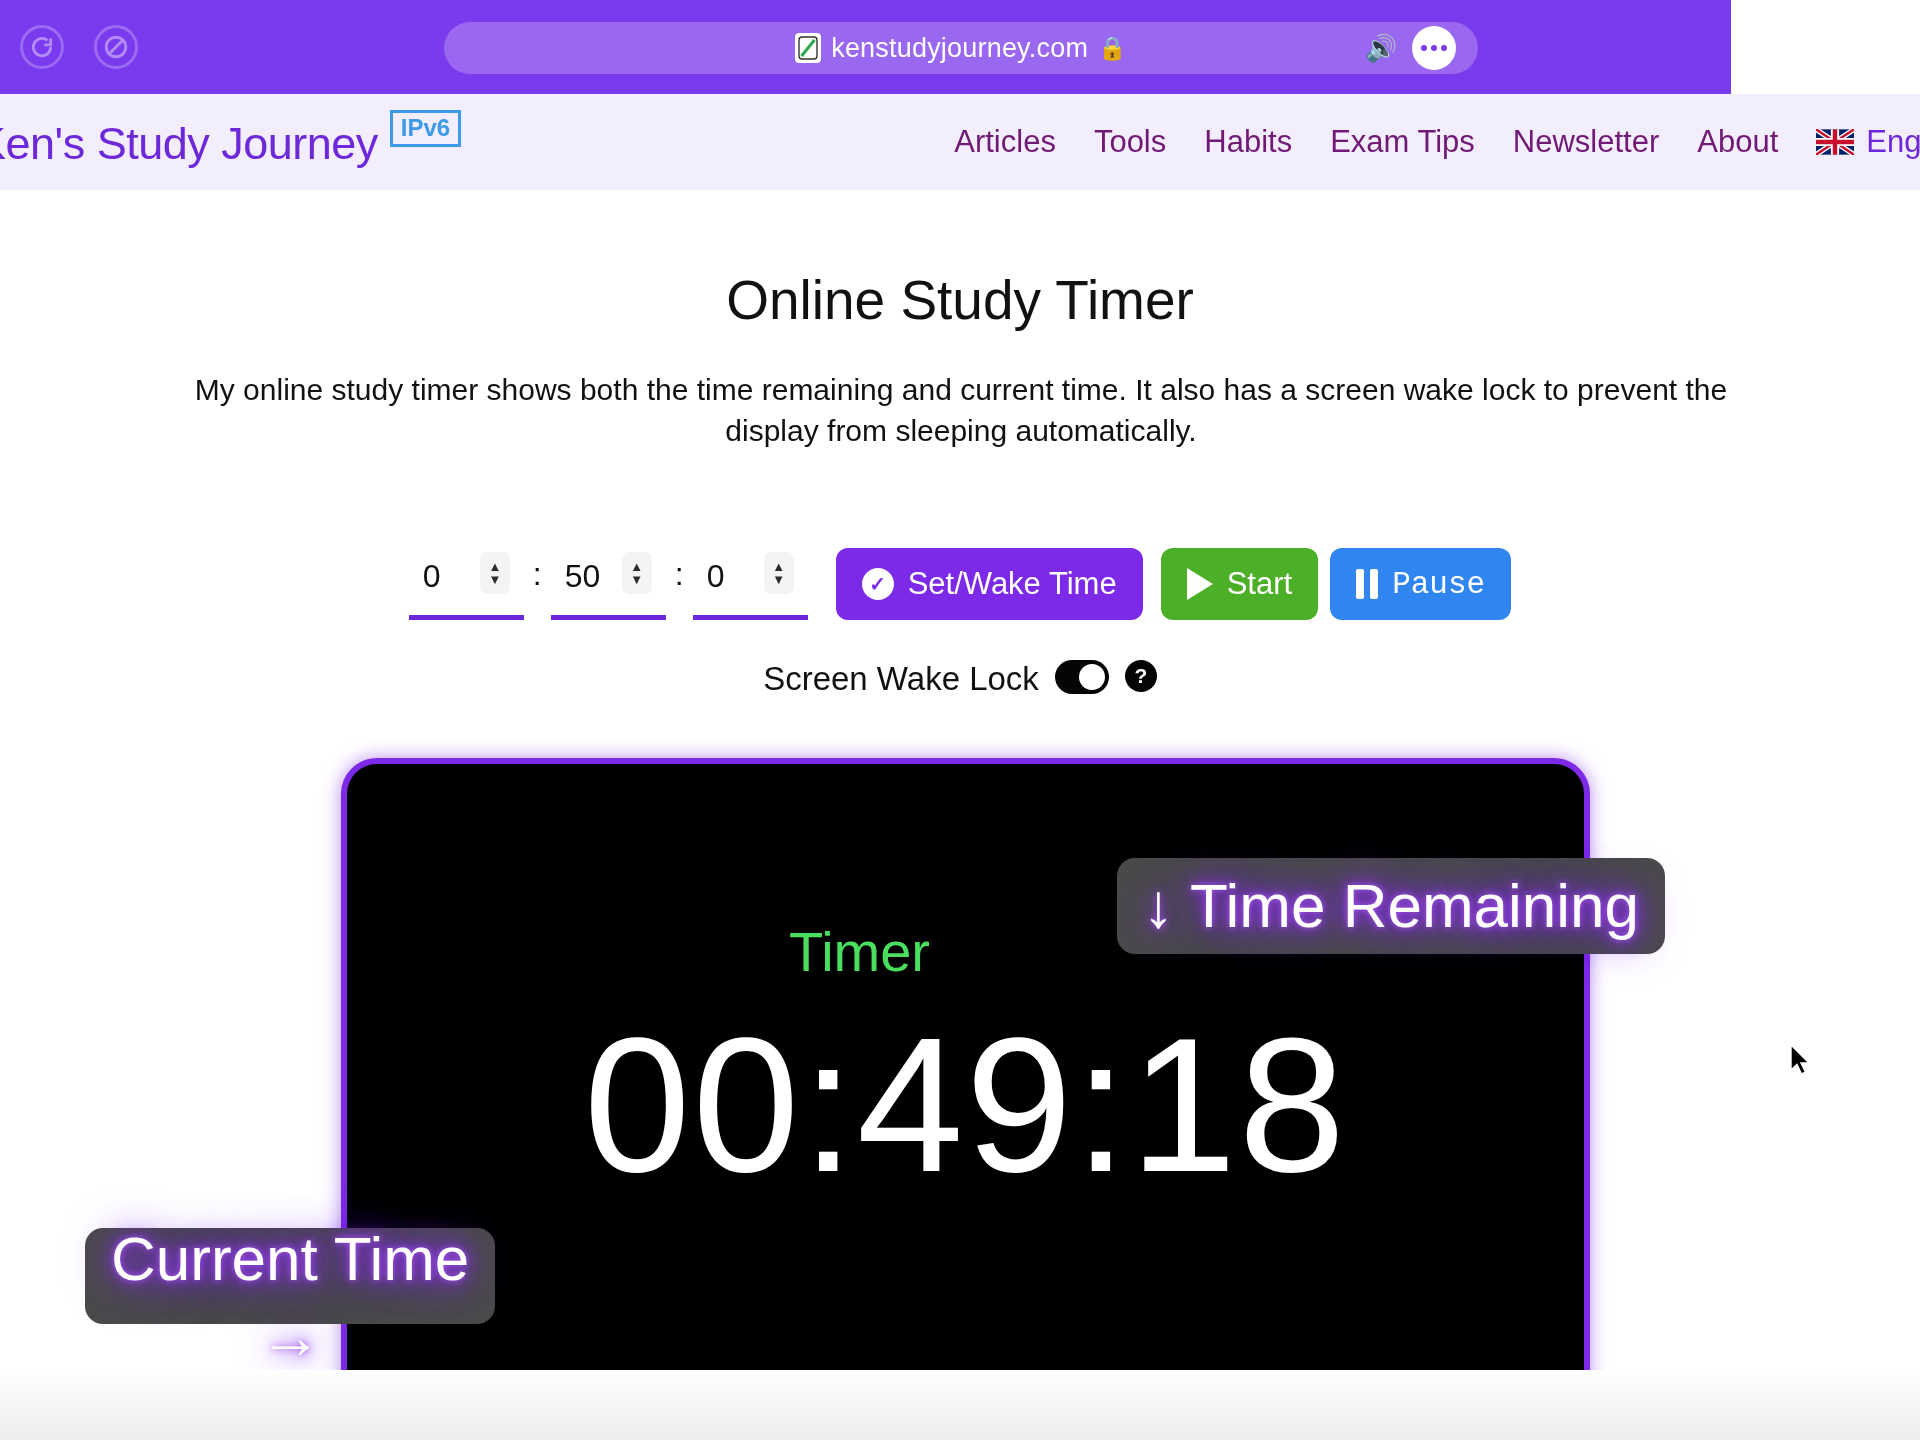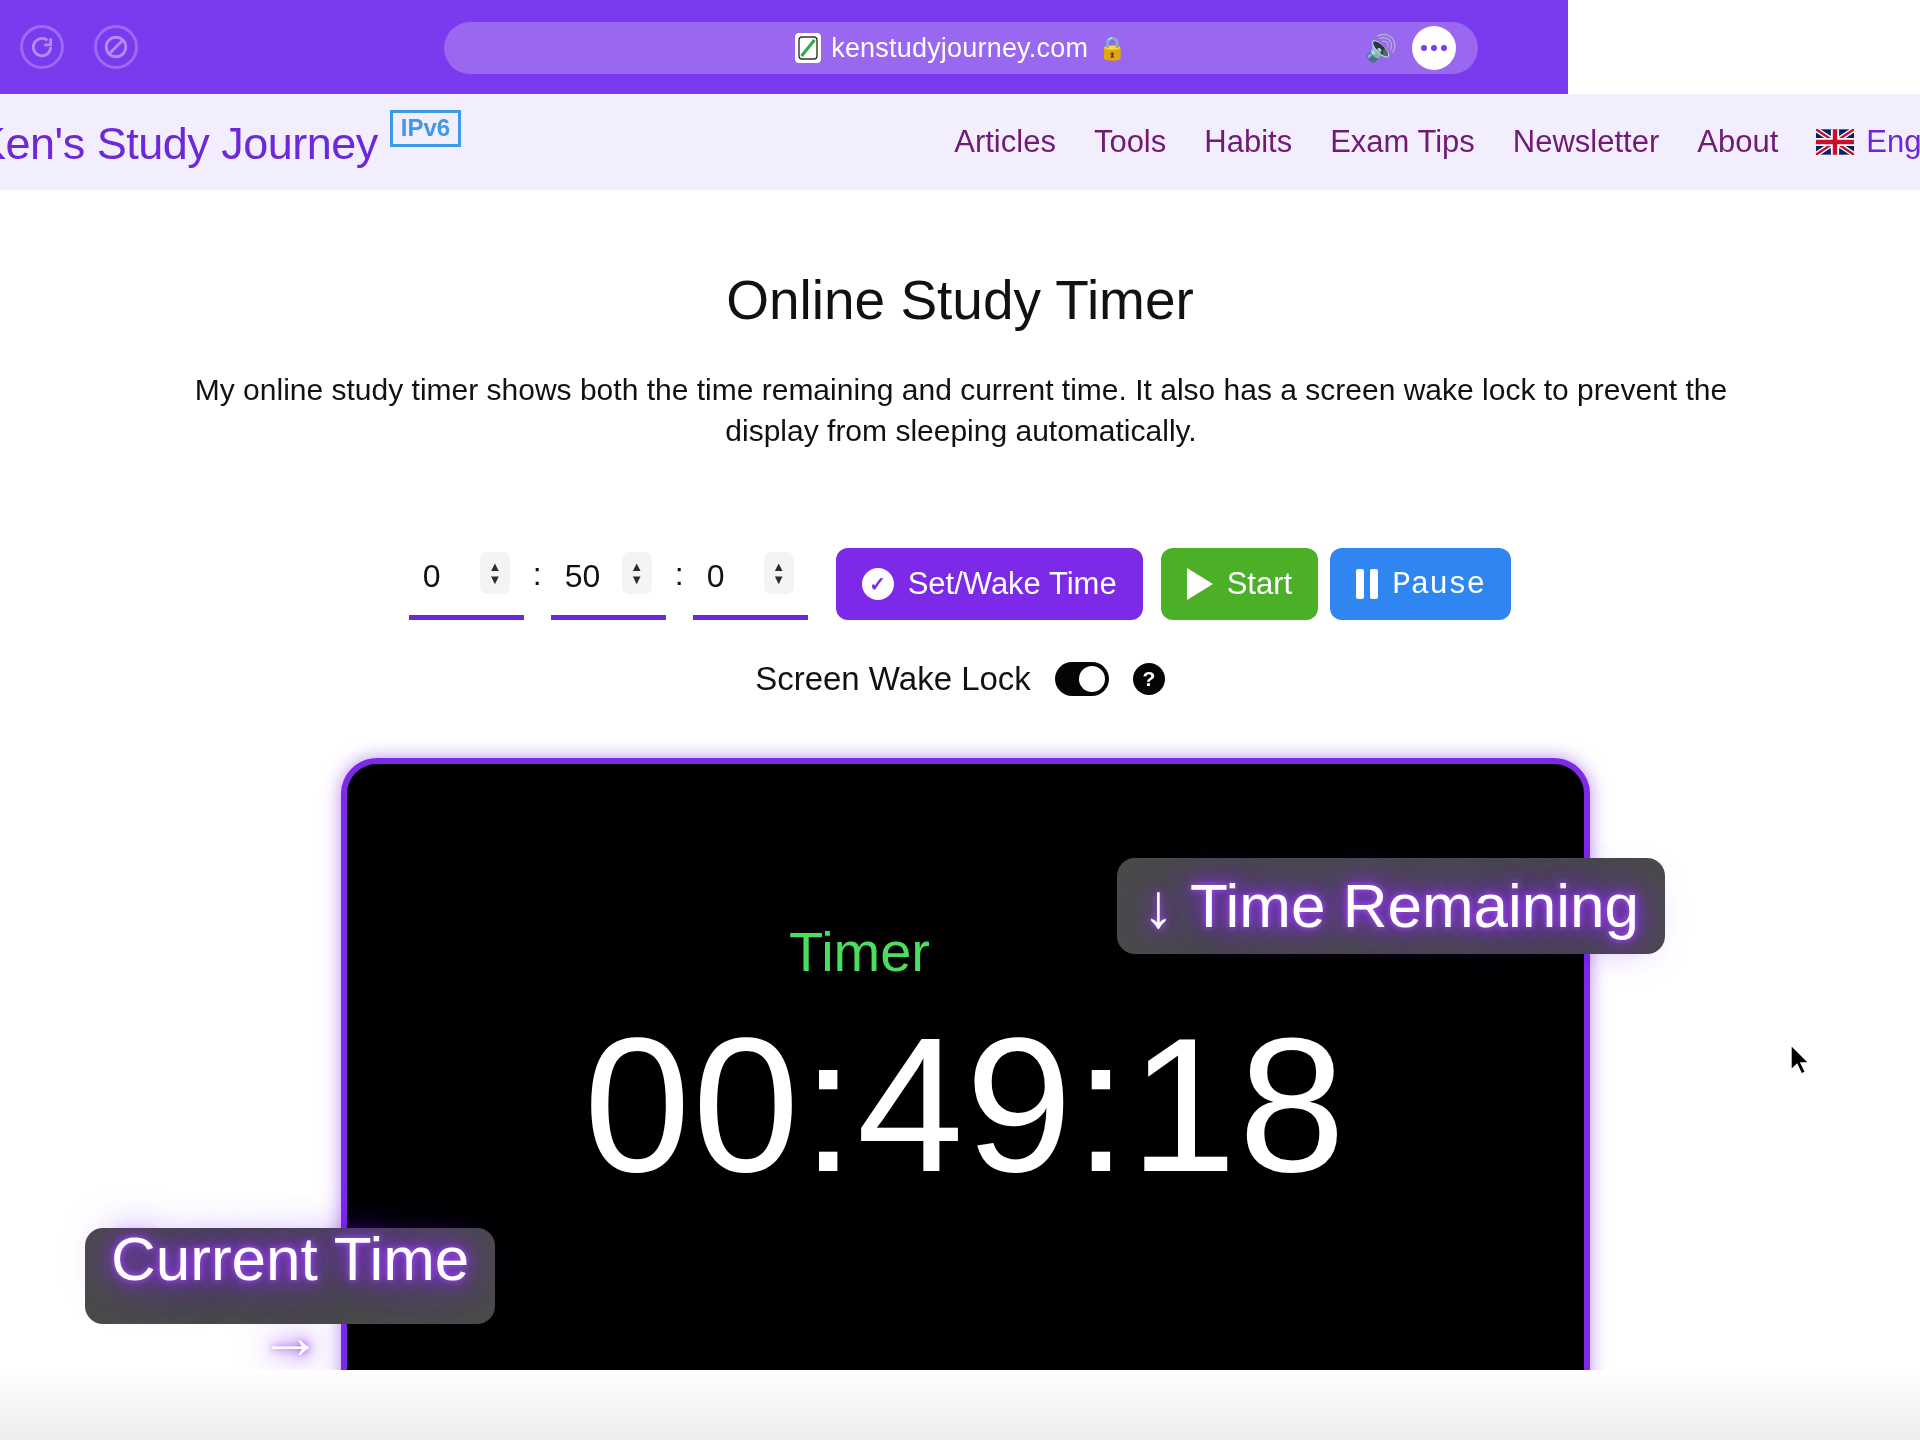--- a/index.html
+++ b/index.html
@@ -5,21 +5,21 @@
   * { margin:0; padding:0; box-sizing:border-box; }
   html,body{
     width:1920px; height:1440px; overflow:hidden;
     font-family:"Liberation Sans","DejaVu Sans",sans-serif;
     background:#ffffff;
   }
   #root{ position:relative; width:1920px; height:1440px; overflow:hidden; }
 
   
   .browser-bar{
-    position:absolute; left:0; top:0; width:1568px; height:94px;
+    position:absolute; left:0; top:0; width:1731px; height:94px;
     background:#7a3aee; display:flex; align-items:center;
   }
   .chrome-icons{ display:flex; align-items:center; gap:30px; margin-left:20px; }
   .chrome-circle{
     width:44px; height:44px; border-radius:50%;
     border:3px solid #9b6bf2; display:flex; align-items:center; justify-content:center;
     color:#b28bf5; font-size:28px; font-weight:bold; line-height:1;
   }
   .chrome-circle svg{ display:block; }
   .urlbar{
@@ -112,21 +112,21 @@
   .ic-play{
     width:0; height:0; border-left:26px solid #ffffff;
     border-top:16px solid transparent; border-bottom:16px solid transparent;
   }
   .ic-pause{ display:flex; gap:6px; }
   .ic-pause i{ width:8px; height:30px; background:#ffffff; border-radius:2px; display:block; }
 
   
   .wakelock{
     position:absolute; top:660px; left:0; width:1920px;
-    display:flex; align-items:center; justify-content:center; gap:24px;
+    display:flex; align-items:flex-start; justify-content:center; gap:16px;
   }
   .wakelock .lbl{ font-size:33px; color:#111; }
   .toggle{
     width:54px; height:34px; border-radius:17px; background:#050505;
     position:relative; cursor:pointer;
   }
   .toggle .knob{
     position:absolute; right:4px; top:4px; width:26px; height:26px;
     border-radius:50%; background:#ffffff;
   }

